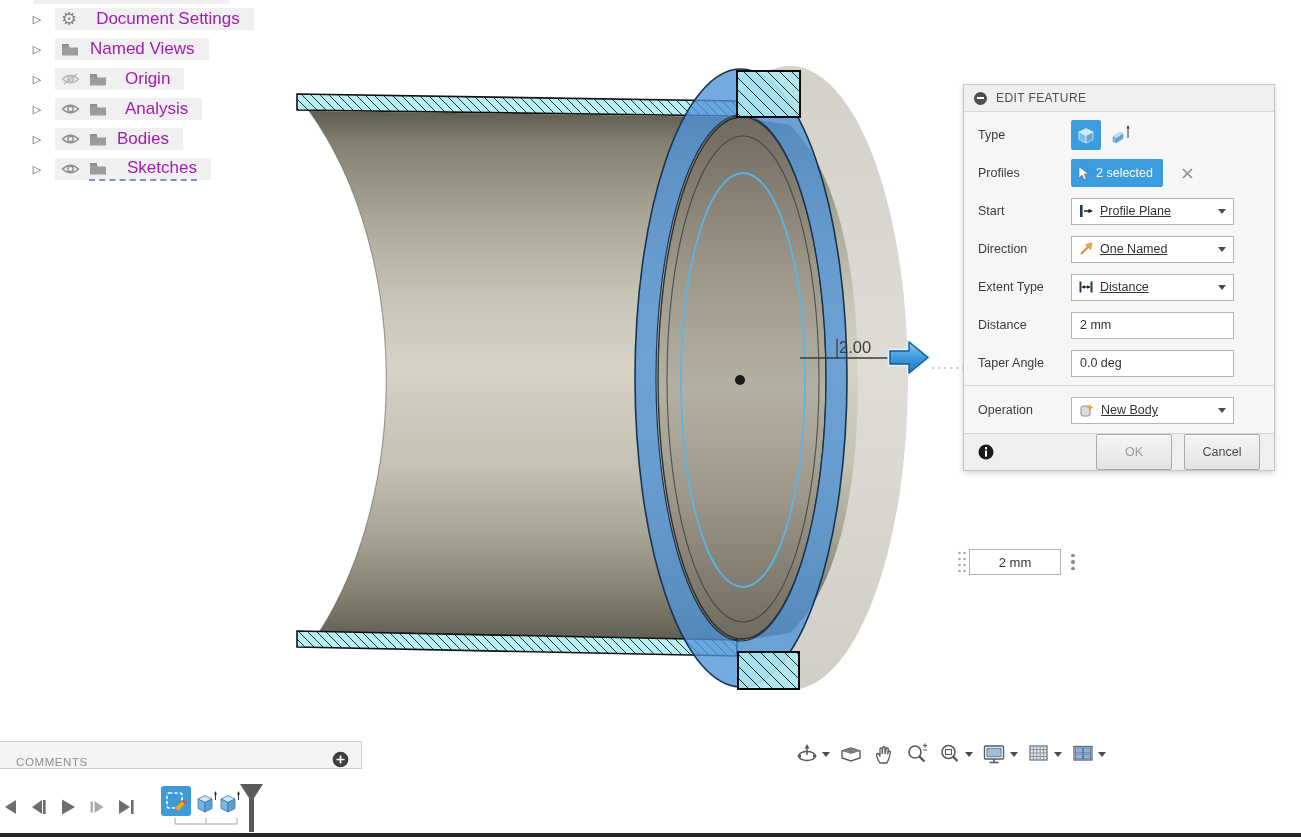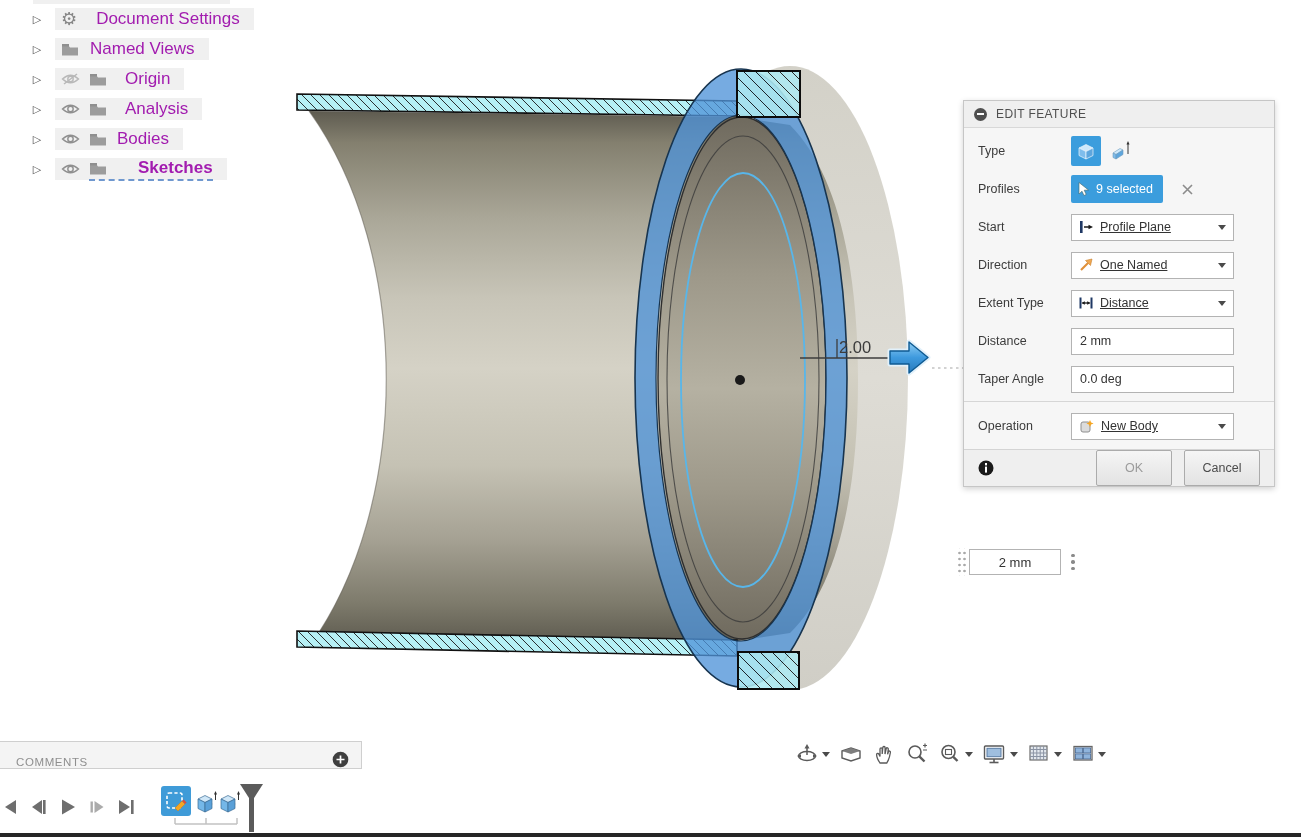--- a/index.html
+++ b/index.html
@@ -15,25 +15,25 @@
   #model-svg{position:absolute;left:0;top:0;z-index:1;}
 
   
   .tree{position:absolute;left:0;top:0;z-index:5;}
   .tree-sliver{position:absolute;left:33px;top:0;width:197px;height:4px;background:#f0f0f0;}
   .tree-row{position:absolute;left:28px;height:22px;display:flex;align-items:center;}
   .tw{width:18px;font-size:11px;color:#4a4a4a;text-align:center;cursor:default;font-family:"DejaVu Sans",sans-serif;}
   .tree-block{display:flex;align-items:center;background:#f0f0f0;height:22px;padding:0 14px 0 6px;gap:9px;}
   .tree-label{font-size:17px;color:#a21caf;white-space:nowrap;}
   .gear-glyph{font-family:"DejaVu Sans",sans-serif;font-size:18px;color:#868686;line-height:18px;}
-  .sk-underline{border-bottom:2px dashed #6f98cf;padding-bottom:1px;display:flex;align-items:center;gap:24px;font-weight:bold;}
+  .sk-underline{border-bottom:2px dashed #6f98cf;padding-bottom:1px;display:flex;align-items:center;gap:13px;}
 
   
   .dialog{position:absolute;left:963px;top:84px;width:312px;z-index:10;
-    background:#f6f6f6;border:1px solid #c6c6c6;box-shadow:0 2px 6px rgba(0,0,0,.18);box-sizing:border-box;margin-top:16px;}
+    background:#f6f6f6;border:1px solid #c6c6c6;box-shadow:0 2px 6px rgba(0,0,0,.18);box-sizing:border-box;}
   .dlg-header{height:26px;background:#efefef;border-bottom:1px solid #d8d8d8;display:flex;align-items:center;padding:0 10px;gap:9px;}
   .collapse-btn{width:13px;height:13px;border-radius:50%;background:#4f4f4f;position:relative;flex:0 0 13px;}
   .collapse-btn::after{content:"";position:absolute;left:3px;top:5.7px;width:7px;height:1.8px;background:#fff;}
   .dlg-title{font-size:12px;color:#4f4f4f;letter-spacing:.4px;}
   .dlg-body{padding:4px 0 2px 0;}
   .dlg-row{display:flex;align-items:center;height:38px;padding:0 14px;}
   .dlg-label{flex:0 0 93px;font-size:12.5px;color:#3c3c3c;}
   .dd{display:flex;align-items:center;width:163px;height:27px;background:#fff;border:1px solid #b3b3b3;box-sizing:border-box;padding:0 7px 0 6px;gap:6px;cursor:default;}
   .dd-text{flex:1;font-size:12.5px;color:#333;white-space:nowrap;text-decoration:underline;}
   .caret{width:0;height:0;border-left:4px solid transparent;border-right:4px solid transparent;border-top:5px solid #4a4a4a;flex:0 0 auto;}
@@ -257,21 +257,21 @@
           <polygon points="18,1 16.5,4.5 19.5,4.5" fill="#333"></polygon>
         </svg>
       </span>
     </div>
     <div class="dlg-row">
       <span class="dlg-label">Profiles</span>
       <span class="chip">
         <svg width="12" height="15">
           <path d="M1,0.5 L1,12 L4,9.2 L6,13.5 L8.2,12.4 L6.2,8.2 L10.5,8 Z" fill="#fff" stroke="#466" stroke-width="0.6"></path>
         </svg>
-        <span class="chip-text">9 selected</span>
+        <span class="chip-text">2 selected</span>
       </span>
       <svg width="13" height="13" style="margin-left:18px">
         <path d="M2,2 L11,11 M11,2 L2,11" stroke="#8c8c8c" stroke-width="1.6"></path>
       </svg>
     </div>
     <div class="dlg-row">
       <span class="dlg-label">Start</span>
       <span class="dd">
         <svg width="16" height="16">
           <rect x="2" y="2" width="2.6" height="12" fill="#1f3864"></rect>

